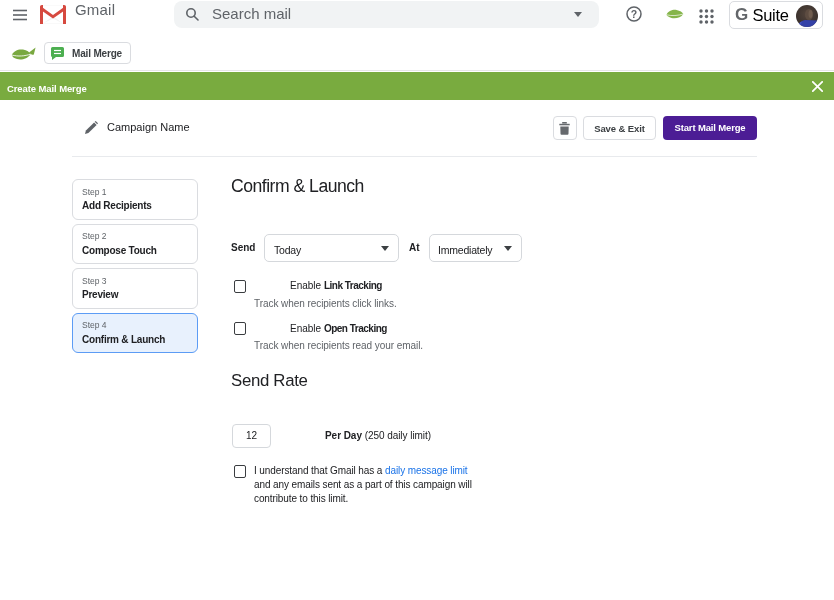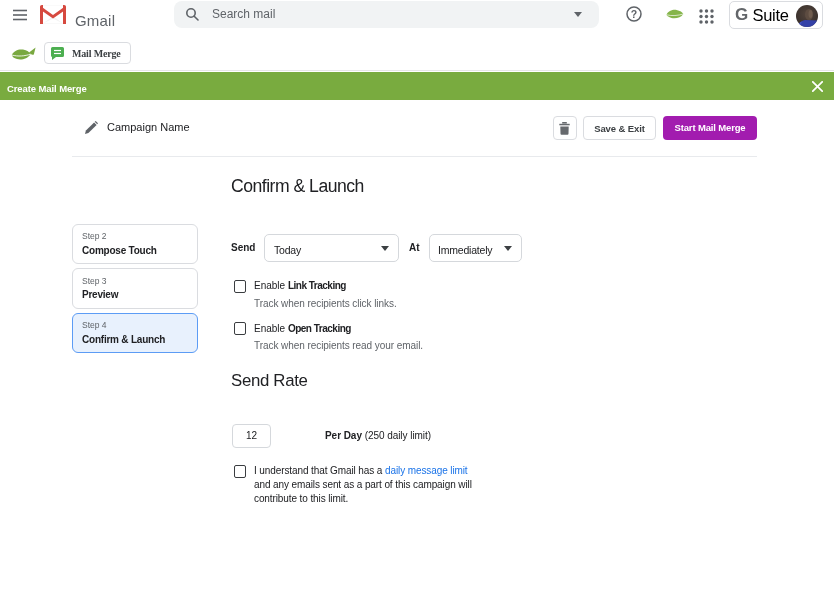--- a/index.html
+++ b/index.html
@@ -2,62 +2,62 @@
 <html><head>
 <meta charset="utf-8">
 <style>
 * { margin:0; padding:0; box-sizing:border-box; }
 html,body { width:834px; height:600px; background:#fff; font-family:"Liberation Sans", sans-serif; overflow:hidden; }
 #page { position:relative; width:834px; height:600px; }
 .abs { position:absolute; }
 
 
 #topbar { position:absolute; left:0; top:0; width:834px; height:71px; background:#fff; border-bottom:1px solid #e6e6e6; }
-#gmailtxt { left:75px; top:12px; font-size:15px; color:#5f6368; letter-spacing:0.2px; line-height:17px; }
+#gmailtxt { left:75px; top:1px; font-size:15px; color:#5f6368; letter-spacing:0.2px; line-height:17px; }
 #searchbox { left:174px; top:1px; width:425px; height:27px; background:#f1f3f4; border-radius:8px; }
-#searchtxt { left:212px; top:8px; font-size:12px; color:#5f6368; line-height:12px; }
+#searchtxt { left:212px; top:8px; font-size:15px; color:#5f6368; line-height:12px; }
 #gsuitebox { left:729px; top:1px; width:94px; height:27.5px; border:1px solid #dadce0; border-radius:5px; background:#fff; }
 #gsuiteG { left:735px; top:6px; font-size:17px; font-weight:bold; color:#63666a; line-height:18px; }
 #gsuiteS { left:752.5px; top:6.5px; font-size:16.5px; color:#000000; letter-spacing:-0.3px; line-height:17px; }
 
 
 #mmbtn { left:44px; top:42px; width:86.5px; height:22px; border:1px solid #dadce0; border-radius:4px; background:#fff; }
-#mmtxt { left:72px; top:48px; font-size:10px; color:#3c4043; font-weight:bold; letter-spacing:-0.17px; line-height:11px;font-family:Liberation Serif, serif; }
+#mmtxt { left:72px; top:48px; font-size:10px; color:#3c4043; font-weight:bold; letter-spacing:-0.17px; line-height:11px; }
 
 
 #banner { left:0; top:72px; width:834px; height:28px; background:#79ab3f; }
 #bannertxt { left:7px; top:83px; font-size:9.5px; font-weight:bold; color:#fff; letter-spacing:-0.1px; line-height:11px; }
 
 
 #campname { left:107px; top:120.5px; font-size:11px; color:#202124; line-height:13px; }
 #trashbtn { left:552.5px; top:116px; width:24px; height:24px; border:1px solid #dadce0; border-radius:4px; background:#fff; }
 #savebtn { left:583px; top:116px; width:73px; height:24px; border:1px solid #dadce0; border-radius:4px; background:#fff;
   font-size:9.5px; font-weight:bold; color:#3c4043; text-align:center; line-height:23px; letter-spacing:-0.1px; }
-#startbtn { left:663px; top:116px; width:94px; height:24px; border-radius:4px; background:#a21caf;
+#startbtn { left:663px; top:116px; width:94px; height:24px; border-radius:4px; background:#4c1d95;
   font-size:9.5px; font-weight:bold; color:#fff; text-align:center; line-height:24px; letter-spacing:-0.15px; }
 #hr1 { left:72px; top:156px; width:685px; height:1px; background:#e8eaed; }
 
 
 .card { position:absolute; left:72px; width:126px; height:40.5px; border:1px solid #dadce0; border-radius:6px; background:#fff; }
 .card .slab { position:absolute; left:9px; top:6.5px; font-size:8.5px; color:#5f6368; line-height:10px; }
 .card .sname { position:absolute; left:9px; top:20px; font-size:10px; font-weight:bold; color:#202124; letter-spacing:-0.22px; line-height:12px; }
 #card4 { border:1.5px solid #5c9cf5; background:#e8f1fd;padding-left:16px; }
 
 
 #h1 { left:231px; top:177.3px; font-size:17.6px; color:#202124; letter-spacing:-0.5px; line-height:19px; }
 #sub1 { left:231px; top:203px; font-size:10px; color:#5f6368; letter-spacing:-0.07px; line-height:12px; }
 #sendlbl { left:231px; top:242px; font-size:10px; font-weight:bold; color:#202124; line-height:12px; }
 #atlbl { left:409px; top:242px; font-size:10px; font-weight:bold; color:#202124; line-height:12px; }
 .drop { position:absolute; border:1px solid #d5d8dc; border-radius:5px; background:#fff; top:234px; height:27.5px; }
 #drop1 { left:264px; width:135px; }
 #drop2 { left:429px; width:93px; }
 .droptxt { position:absolute; top:244px; font-size:10.5px; color:#202124; letter-spacing:-0.2px; line-height:12px; }
 .tri { position:absolute; width:0; height:0; border-left:4.6px solid transparent; border-right:4.6px solid transparent; border-top:5px solid #3c4043; top:246px; }
 .cb { position:absolute; width:12.6px; height:12.6px; border:1.7px solid #3a3d40; border-radius:2px; background:#fff; }
-.lbl { position:absolute; font-size:10px; color:#202124; line-height:12px; }
+.lbl { position:absolute; font-size:10px; color:#202124; line-height:12px;margin-left:36px; }
 .lbl b { letter-spacing:-0.5px; }
 .sublbl { position:absolute; font-size:10px; color:#5f6368; letter-spacing:-0.06px; line-height:12px; }
 #h2 { left:231px; top:371.3px; font-size:16.8px; color:#202124; letter-spacing:-0.3px; line-height:19px; }
 #sub2 { left:231px; top:397.6px; font-size:10px; color:#5f6368; letter-spacing:-0.15px; line-height:12px; }
 #numbox { left:232px; top:424px; width:39px; height:23.5px; border:1px solid #d5d8dc; border-radius:4px; background:#fff;
   font-size:10px; color:#202124; text-align:center; line-height:22px; }
 #perday { left:281px; top:430.3px; font-size:10px; color:#202124; letter-spacing:-0.05px; line-height:12px;padding-left:44px; }
 #cb3txt { left:254px; top:464.4px; font-size:10px; color:#202124; line-height:14px; letter-spacing:-0.1px; }
 #cb3txt .lnk { color:#1a73e8; }
 </style>
@@ -162,20 +162,24 @@
   <div class="abs" id="trashbtn"></div>
   <svg class="abs" style="left:558.5px; top:121.5px;" width="11" height="13" viewBox="0 0 11 13">
     <rect x="3.2" y="0" width="4.6" height="1.6" fill="#66696d"></rect>
     <rect x="0.3" y="1.8" width="10.4" height="1.5" fill="#66696d"></rect>
     <path d="M1.3,4.5 h8.4 l-0.2,7.3 a0.95,0.95 0 0 1 -0.95,0.9 h-6.1 a0.95,0.95 0 0 1 -0.95,-0.9 Z" fill="#66696d"></path>
   </svg>
   <div class="abs" id="savebtn">Save &amp; Exit</div>
   <div class="abs" id="startbtn">Start Mail Merge</div>
   <div class="abs" id="hr1"></div>
 
+  <div class="card" style="top:179px;">
+      <div class="slab">Step 1</div>
+      <div class="sname">Add Recipients</div>
+    </div>
   <div class="card" style="top:223.5px;">
       <div class="slab">Step 2</div>
       <div class="sname">Compose Touch</div>
     </div>
   <div class="card" style="top:268px;">
       <div class="slab">Step 3</div>
       <div class="sname">Preview</div>
     </div>
   <div class="card" id="card4" style="top:312.5px;">
       <div class="slab">Step 4</div>

